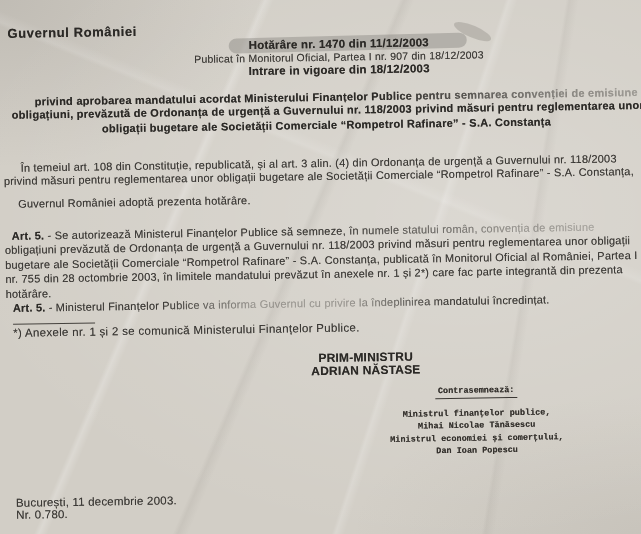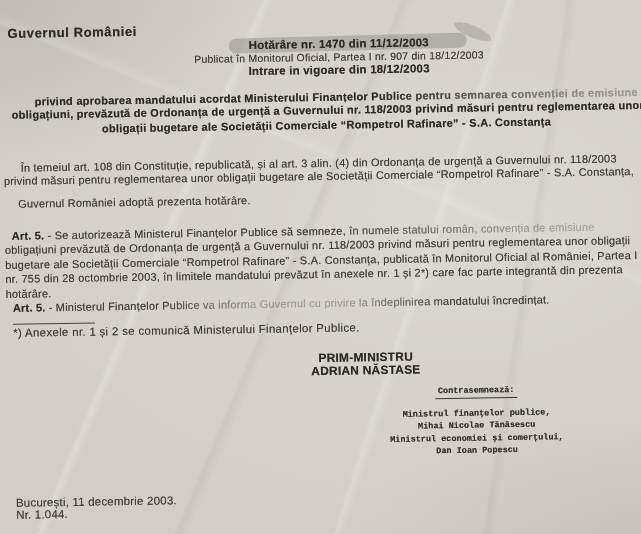--- a/index.html
+++ b/index.html
@@ -134,16 +134,16 @@
       <span class="head">Contrasemnează:</span>
       <div class="names">
         <div>Ministrul finanțelor publice,</div>
         <div>Mihai Nicolae Tănăsescu</div>
         <div>Ministrul economiei și comerțului,</div>
         <div>Dan Ioan Popescu</div>
       </div>
     </div>
 
     <div class="line f1">București, 11 decembrie 2003.</div>
-    <div class="line f2">Nr. 1.044.</div>
+    <div class="line f2">Nr. 0.780.</div>
 
   </div>
 </div>
 
 </body></html>

